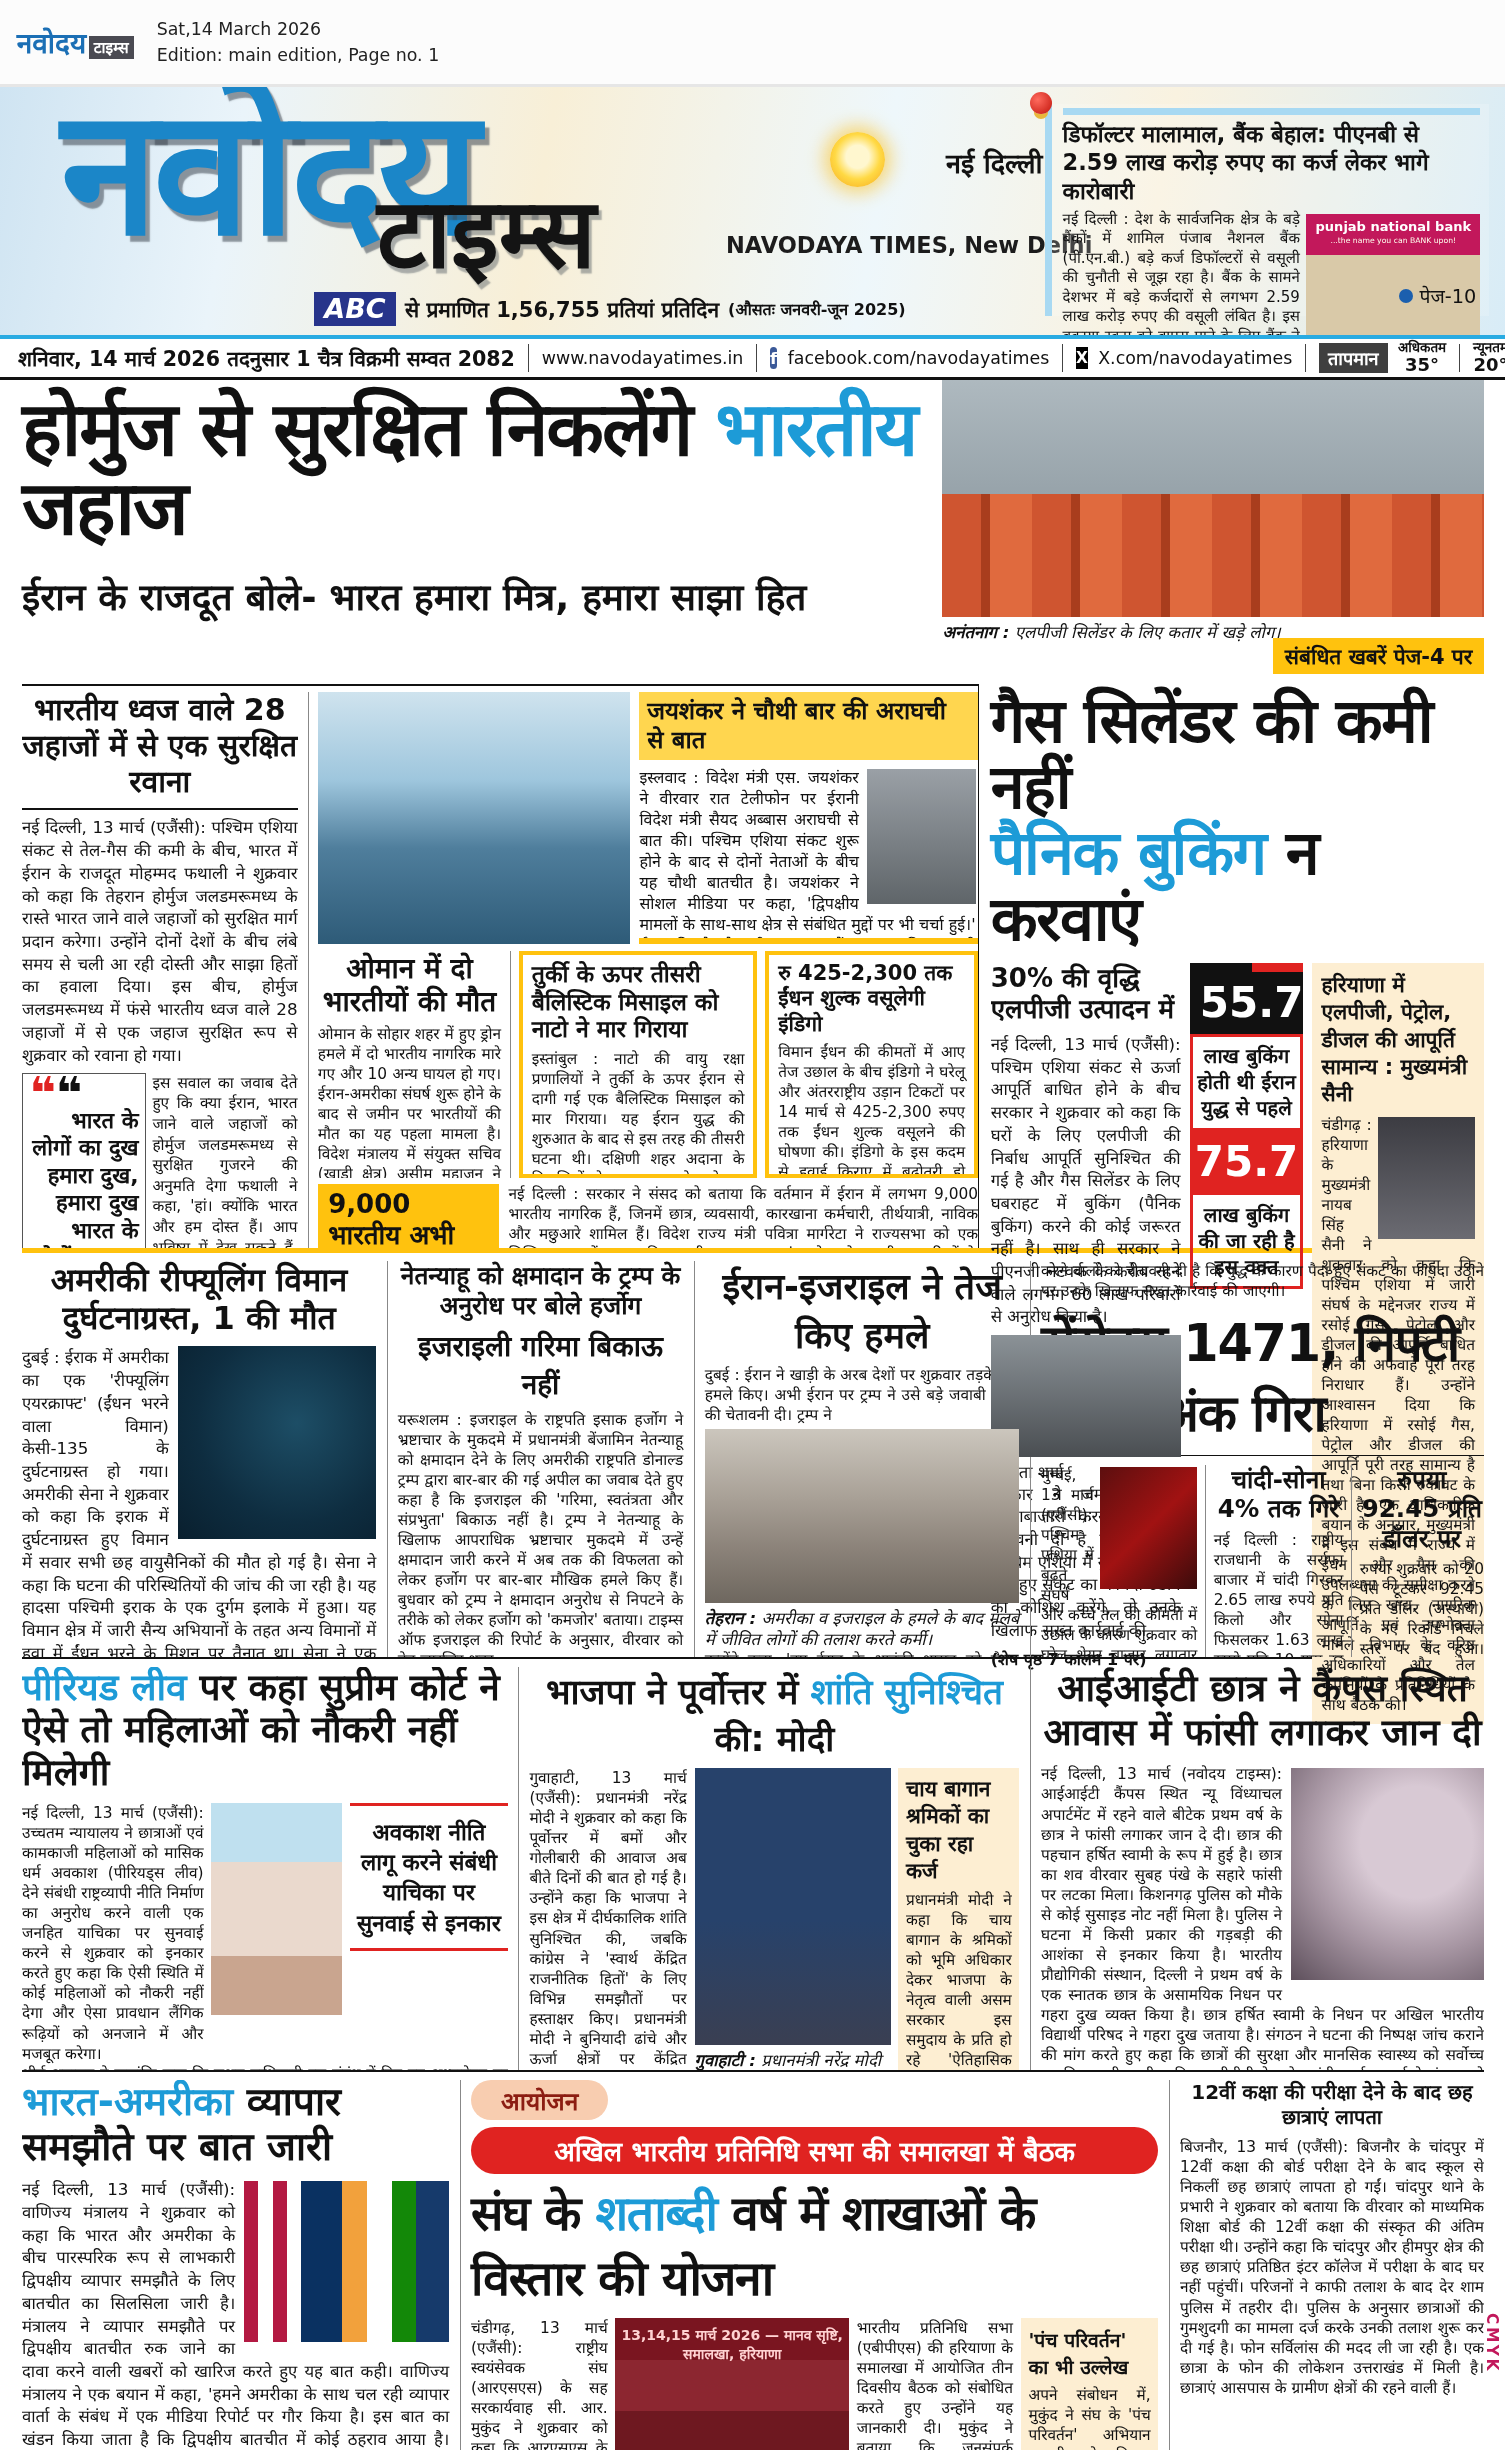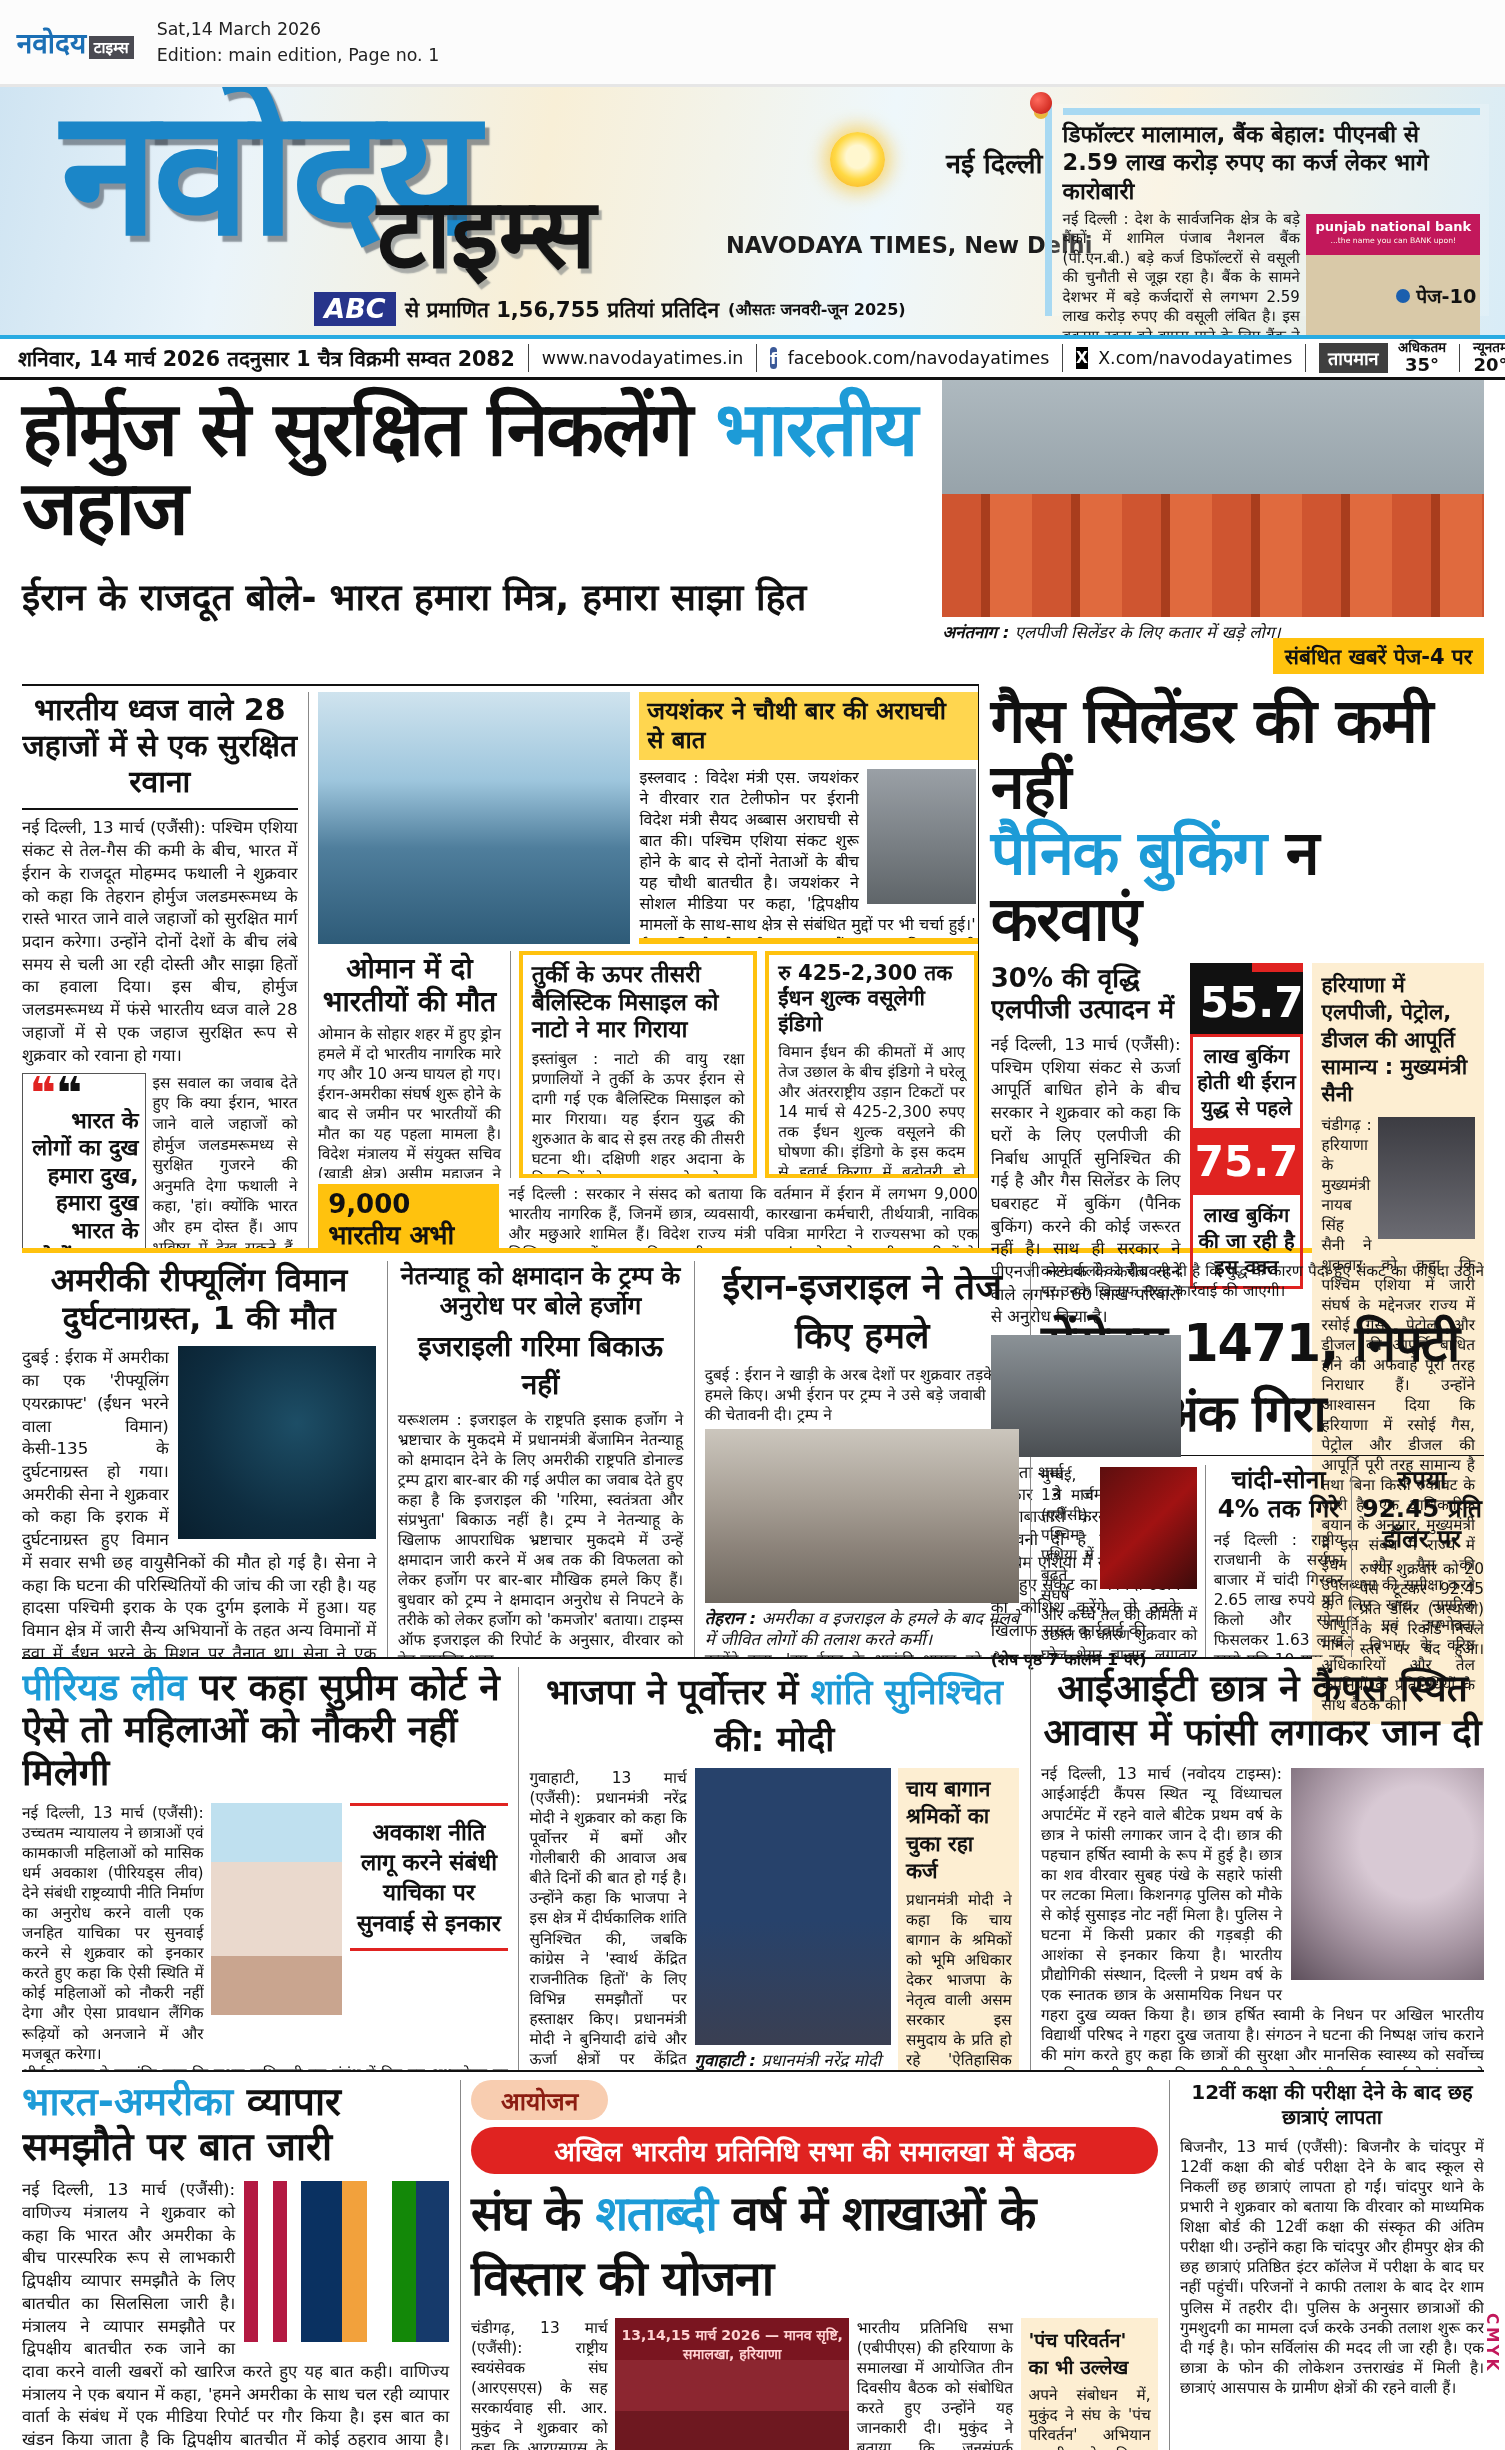--- a/index.html
+++ b/index.html
@@ -22,21 +22,21 @@
   .abc-text{font-size:21px;font-weight:800;}
   .abc-note{font-size:16px;font-weight:700;}
   
   .promo{position:absolute;right:16.7px;top:16.7px;width:444px;height:212px;background:rgba(255,255,255,.18);border-left:7.7px solid #a8d9f2;padding:3.9px 9px 3.9px 10.3px;box-sizing:border-box;}
   .promo-topline{height:7.7px;background:#a8d9f2;margin:0 0 5.1px 0;}
   .pin{position:absolute;left:-22px;top:-11.6px;width:22px;height:22px;border-radius:50%;background:radial-gradient(circle at 35% 35%,#ff6b5e,#c1130a);box-shadow:0 9px 0 -3.9px #e8b73c;}
   .promo-head{font-size:22.5px;font-weight:800;line-height:1.25;}
   .promo-body{font-size:15px;line-height:1.3;text-align:justify;margin-top:5.1px;}
   .pnb-art{float:right;width:174px;height:135px;margin:3.9px 0 2.6px 6.4px;background:linear-gradient(180deg,#c2185b 0 30%,#d9c9a8 30% 100%);color:#fff;font-size:13px;font-weight:700;text-align:center;box-sizing:border-box;padding-top:5.1px;}
   .pnb-tag{font-size:7.7px;font-weight:400;display:block;color:#ffe;}
-  .pageref{position:absolute;right:13px;bottom:6.4px;font-size:19.3px;font-weight:700;}
+  .pageref{position:absolute;right:13px;bottom:6.4px;font-size:19.3px;font-weight:400;}
   .pageref::before{content:"";display:inline-block;width:14px;height:14px;border-radius:50%;background:#1b5fae;margin-right:6.4px;}
   
   .dateline{height:45px;border-top:4.5px solid #29abe2;border-bottom:3.9px solid #111;display:flex;align-items:center;gap:10.3px;padding:0 18px;box-sizing:border-box;font-size:17.4px;white-space:nowrap;overflow:hidden;}
   .dl-hindi{font-size:20.6px;font-weight:700;}
   .sep{align-self:stretch;border-left:1.3px solid #444;margin:5.1px 2.6px;}
   .fb-ic{display:inline-block;width:22px;height:22px;background:#3b5998;color:#fff;font-weight:800;text-align:center;font-size:16.7px;line-height:22px;border-radius:3.9px;}
   .x-ic{display:inline-block;width:22px;height:22px;background:#000;color:#fff;font-weight:800;text-align:center;font-size:15.4px;line-height:22px;}
   .temp-chip{background:#3f3f3f;color:#fff;font-weight:800;font-size:18px;padding:2.6px 9px;}
   .dl-small{font-size:13.5px;line-height:1.15;text-align:center;font-weight:700;}
   .dl-val{font-size:18px;font-weight:700;}

